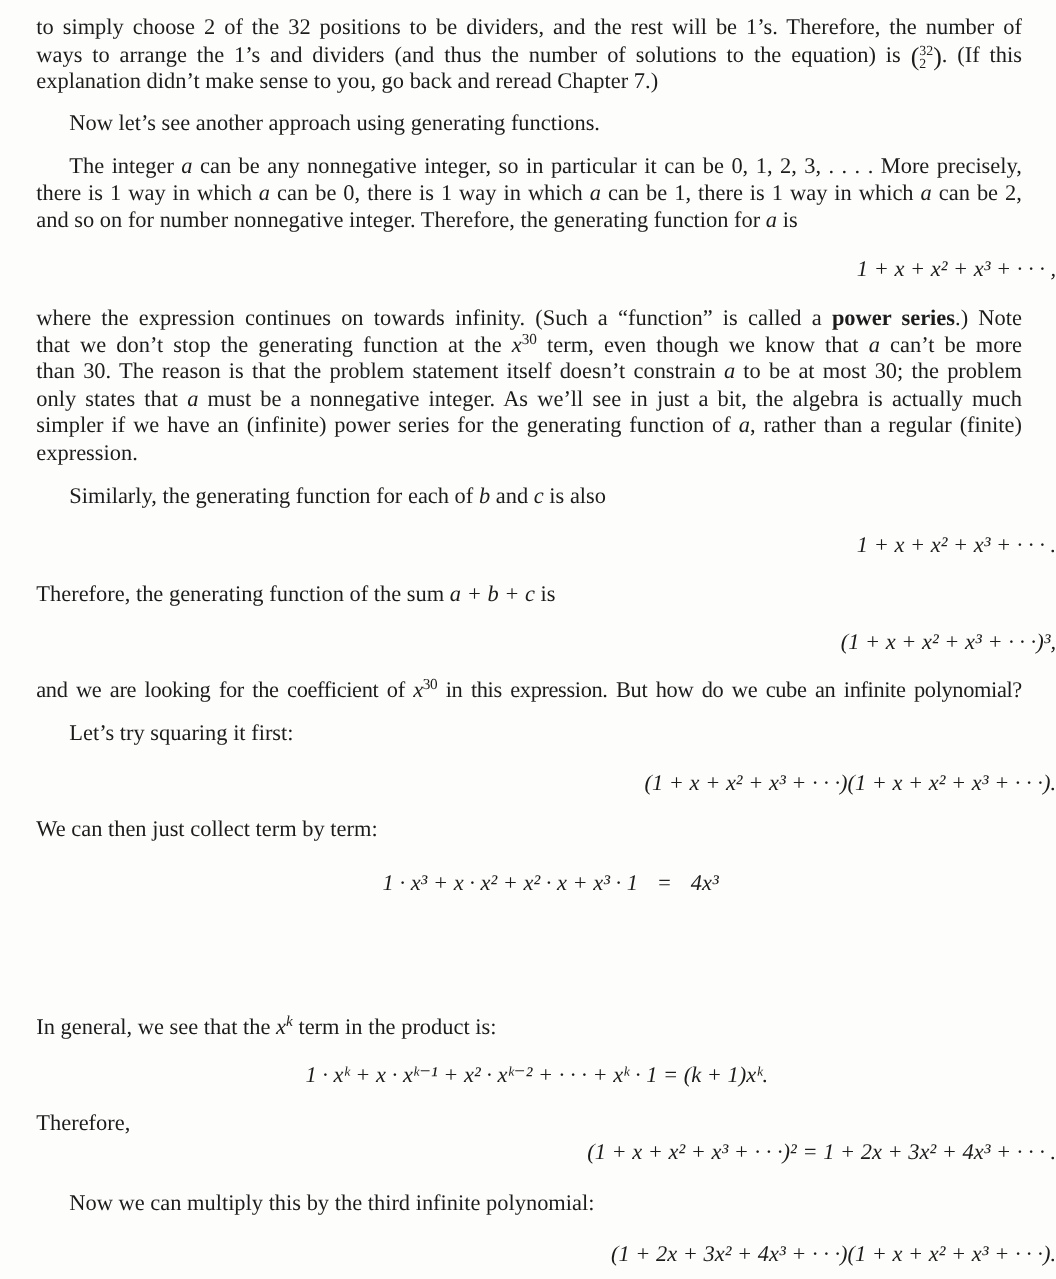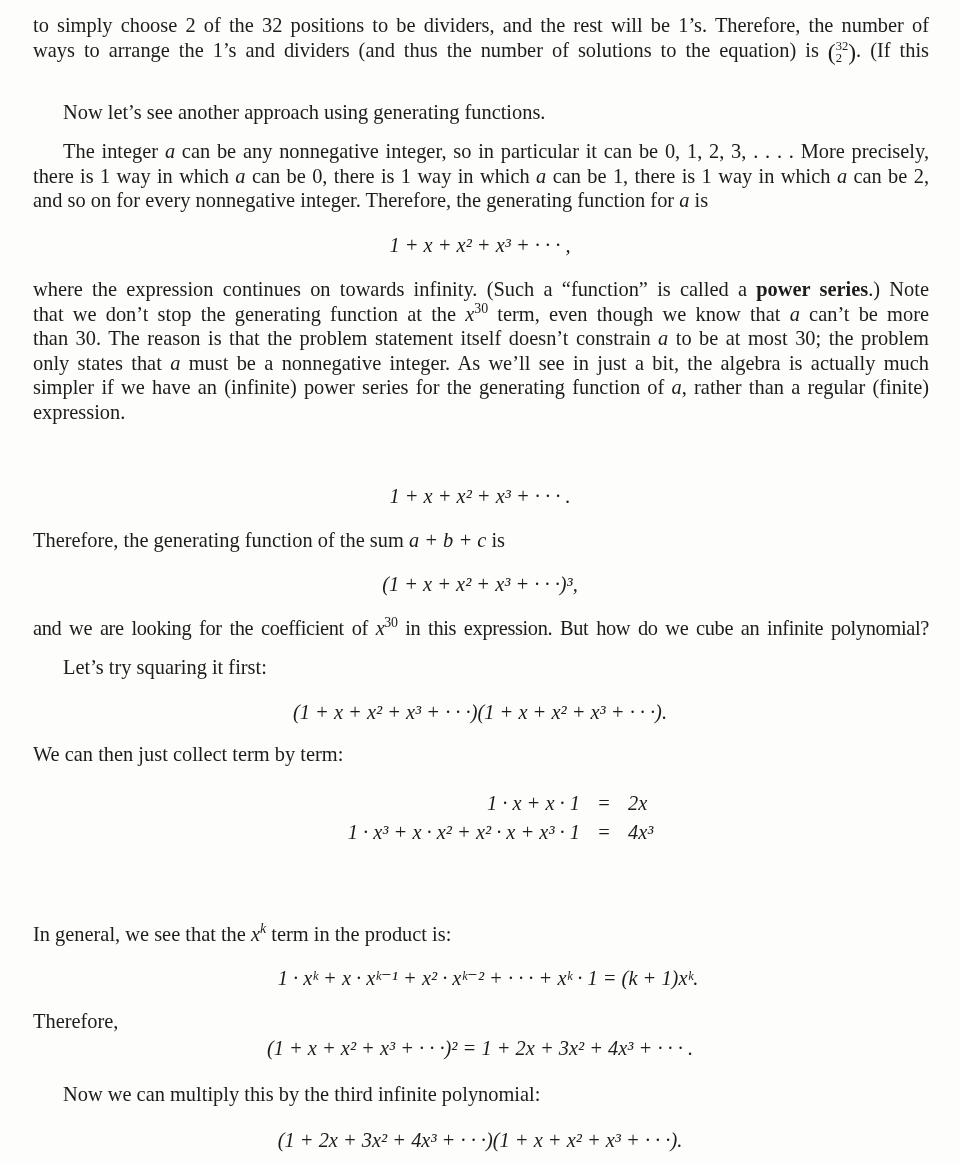--- a/index.html
+++ b/index.html
@@ -6,21 +6,21 @@
   body {
     width: 960px; height: 1163px; overflow: hidden;
     background: #fdfdfc; color: #1c1c1c;
     font-family: "Liberation Serif", "DejaVu Serif", serif;
     font-size: 20.4px;
   }
   .page { position: relative; width: 951px; height: 1163px; }
   .line { position: absolute; left: 33px; white-space: nowrap; line-height: 24px; }
   .just { width: 896px; text-align: justify; text-align-last: justify; }
   .indent { left: 63px; }
-  .center { left: 0; width: 960px; text-align: center; }
+  .center { left: 0; width: 960px; text-align: right; }
   i, .it { font-style: italic; }
   b { font-weight: bold; }
   sup { font-size: 0.68em; vertical-align: 0.55em; line-height: 0; }
   .binom { display: inline-flex; align-items: center; vertical-align: -0.15em; }
   .binom .p { font-size: 1.15em; }
   .binom .st { display: inline-flex; flex-direction: column; font-size: 0.62em; line-height: 0.95em; text-align: left; }
   .eqn { font-family: "Liberation Serif", "DejaVu Serif", serif; }
   table.align { position: absolute; left: 250px; top: 788px; border-collapse: collapse; }
   table.align td { padding: 0; height: 29.5px; line-height: 24px; white-space: nowrap; }
   table.align td.lhs { text-align: right; width: 330px; }
@@ -34,58 +34,55 @@
 
   <div class="line just" style="top:13px">to simply choose 2 of the 32 positions to be dividers, and the rest will be 1’s. Therefore, the number of</div>
   <div class="line just" style="top:38px"><span>ways to arrange the 1’s and dividers (and thus the number of solutions to the equation) is </span><span class="binom">
         <span class="p">(</span>
         <span class="st">
           <span>32</span>
           <span>2</span>
         </span>
         <span class="p">)</span>
       </span><span>. (If this</span></div>
+  <div class="line" style="top:62px">explanation didn’t make sense to you, go back and reread Chapter 7.)</div>
 
   <div class="line indent" style="top:100px">Now let’s see another approach using generating functions.</div>
 
   <div class="line indent" style="top:139px; width:866px; text-align:justify; text-align-last:justify;"><span>The integer </span><i>a</i><span> can be any nonnegative integer, so in particular it can be 0, 1, 2, 3, . . . . More precisely,</span></div>
   <div class="line just" style="top:164px"><span>there is 1 way in which </span><i>a</i><span> can be 0, there is 1 way in which </span><i>a</i><span> can be 1, there is 1 way in which </span><i>a</i><span> can be 2,</span></div>
-  <div class="line" style="top:188px"><span>and so on for every nonnegative integer. Therefore, the generating function for </span><i>a</i><span> is</span></div>
+  <div class="line" style="top:188px"><span>and so on for number nonnegative integer. Therefore, the generating function for </span><i>a</i><span> is</span></div>
 
   <div class="line center it eqn" style="top:233px; left:0;">1 + x + x² + x³ + · · · ,</div>
 
   <div class="line just" style="top:277px"><span>where the expression continues on towards infinity. (Such a “function” is called a </span><b>power series</b><span>.) Note</span></div>
   <div class="line just" style="top:302px"><span>that we don’t stop the generating function at the </span><i>x</i><sup>30</sup><span> term, even though we know that </span><i>a</i><span> can’t be more</span></div>
   <div class="line just" style="top:326px"><span>than 30. The reason is that the problem statement itself doesn’t constrain </span><i>a</i><span> to be at most 30; the problem</span></div>
   <div class="line just" style="top:351px"><span>only states that </span><i>a</i><span> must be a nonnegative integer. As we’ll see in just a bit, the algebra is actually much</span></div>
   <div class="line just" style="top:375px"><span>simpler if we have an (infinite) power series for the generating function of </span><i>a</i><span>, rather than a regular (finite)</span></div>
   <div class="line" style="top:400px">expression.</div>
 
+  <div class="line indent" style="top:439px"><span>Similarly, the generating function for each of </span><i>b</i><span> and </span><i>c</i><span> is also</span></div>
 
   <div class="line center it eqn" style="top:484px; left:0;">1 + x + x² + x³ + · · · .</div>
 
   <div class="line" style="top:528px"><span>Therefore, the generating function of the sum </span><i>a + b + c</i><span> is</span></div>
 
   <div class="line center it eqn" style="top:572px; left:0;">(1 + x + x² + x³ + · · ·)³,</div>
 
   <div class="line just" style="top:616px; letter-spacing:-0.35px;"><span>and we are looking for the coefficient of </span><i>x</i><sup>30</sup><span> in this expression. But how do we cube an infinite polynomial?</span></div>
 
   <div class="line indent" style="top:655px">Let’s try squaring it first:</div>
 
   <div class="line center it eqn" style="top:700px; left:0;">(1 + x + x² + x³ + · · ·)(1 + x + x² + x³ + · · ·).</div>
 
   <div class="line" style="top:742px">We can then just collect term by term:</div>
 
   <table class="align it eqn">
     <tbody>
-    <tr>
-      <td class="lhs">1 · x + x · 1</td>
-      <td class="eq">=</td>
-      <td class="rhs">2x</td>
-    </tr>
     <tr>
       <td class="lhs">1 · x³ + x · x² + x² · x + x³ · 1</td>
       <td class="eq">=</td>
       <td class="rhs">4x³</td>
     </tr>
   </tbody>
     </table>
 
   <div class="line" style="top:922px"><span>In general, we see that the </span><i>x</i><sup class="it">k</sup><span> term in the product is:</span></div>
 

